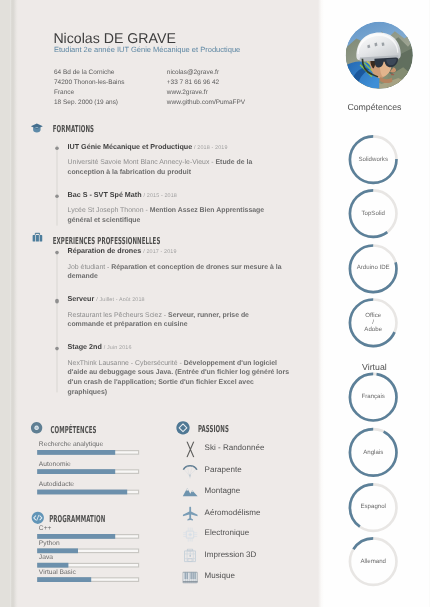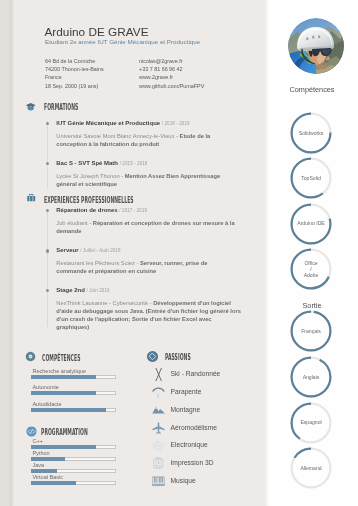--- a/index.html
+++ b/index.html
@@ -53,21 +53,21 @@
 </head>
 <body>
 
 <div class="stage">
   <div class="leftband"></div>
   <div class="gutter"></div>
   <div class="page"></div>
   <div class="rightwhite"></div>
   <div class="pagefade"></div>
 
-  <div class="name">Arduino DE GRAVE</div>
+  <div class="name">Nicolas DE GRAVE</div>
   <div class="subtitle">Etudiant 2e année IUT Génie Mécanique et Productique</div>
   <div class="contact" id="contact-left" style="left:45px;top:56.5px">
       <div>64 Bd de la Corniche</div>
       <div>74200 Thonon-les-Bains</div>
       <div>France</div>
       <div>18 Sep. 2000 (19 ans)</div>
     </div>
   <div class="contact" id="contact-right" style="left:139px;top:56.5px">
       <div>nicolas@2grave.fr</div>
       <div>+33 7 81 66 96 42</div>
@@ -316,21 +316,21 @@
       </div>
       <svg width="46" height="46" viewBox="0 0 46 46" style="position:absolute;left:288px;top:245.85000000000002px">
         <circle cx="23" cy="23" r="19.4" fill="none" stroke="#e8e6e4" stroke-width="2.2"></circle>
         <circle cx="23" cy="23" r="19.4" fill="none" stroke="#5c8099" stroke-width="2.2" stroke-linecap="butt" stroke-dasharray="82.88778057231309 121.89379495928397" transform="rotate(-90 23 23) scale(1,-1) translate(0,-46)"></circle>
       </svg>
       <div class="ringlabel" style="left:288px;top:245.85000000000002px;width:46px;height:46px;display:flex;align-items:center;justify-content:center;">
         <div>Office</div>
         <div>/</div>
         <div>Adobe</div>
       </div>
-      <div class="rtitle" style="left:266px;top:301.5px;width:92px;">Sortie</div>
+      <div class="rtitle" style="left:266px;top:301.5px;width:92px;">Virtual</div>
       <svg width="46" height="46" viewBox="0 0 46 46" style="position:absolute;left:288px;top:308.4px">
         <circle cx="23" cy="23" r="19.4" fill="none" stroke="#e8e6e4" stroke-width="2.2"></circle>
         <circle cx="23" cy="23" r="19.4" fill="none" stroke="#5c8099" stroke-width="2.2" stroke-linecap="butt" stroke-dasharray="118.23698111050544 121.89379495928397" transform="rotate(-90 23 23) scale(1,-1) translate(0,-46)"></circle>
       </svg>
       <div class="ringlabel" style="left:288px;top:308.4px;width:46px;height:46px;display:flex;align-items:center;justify-content:center;">
         <div>Français</div>
       </div>
       <svg width="46" height="46" viewBox="0 0 46 46" style="position:absolute;left:288px;top:353.95px">
         <circle cx="23" cy="23" r="19.4" fill="none" stroke="#e8e6e4" stroke-width="2.2"></circle>
         <circle cx="23" cy="23" r="19.4" fill="none" stroke="#5c8099" stroke-width="2.2" stroke-linecap="butt" stroke-dasharray="112.14229136254126 121.89379495928397" transform="rotate(-90 23 23) scale(1,-1) translate(0,-46)"></circle>

